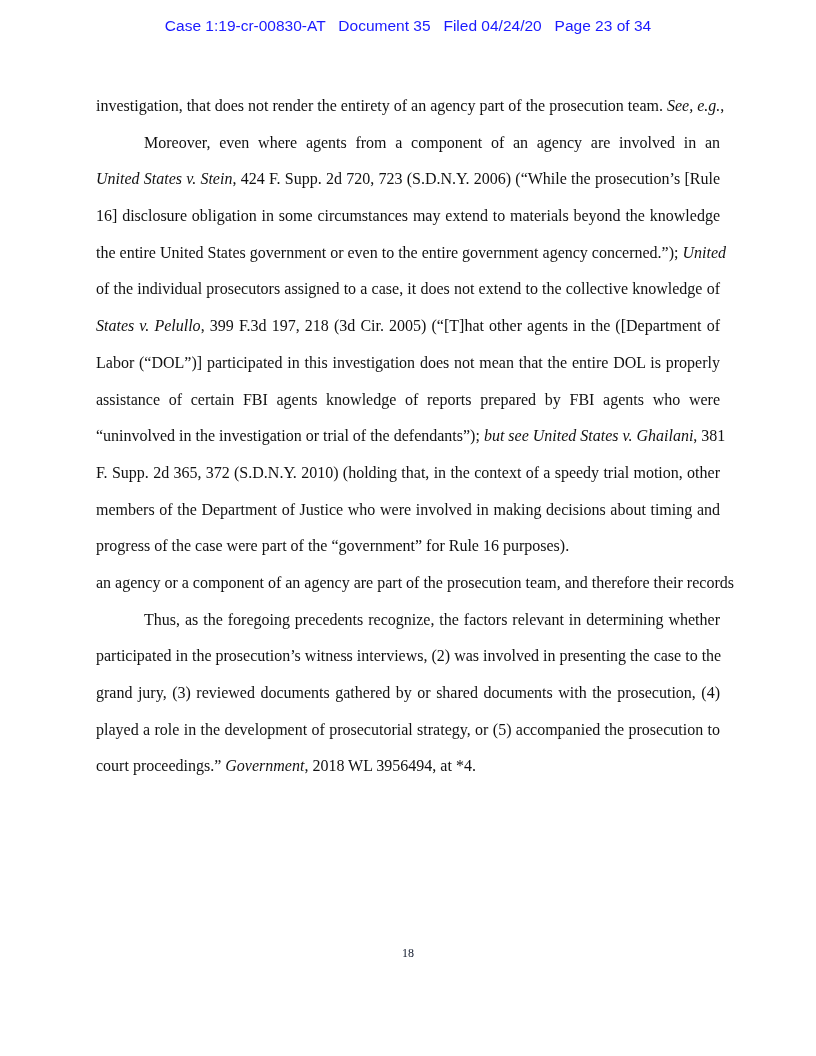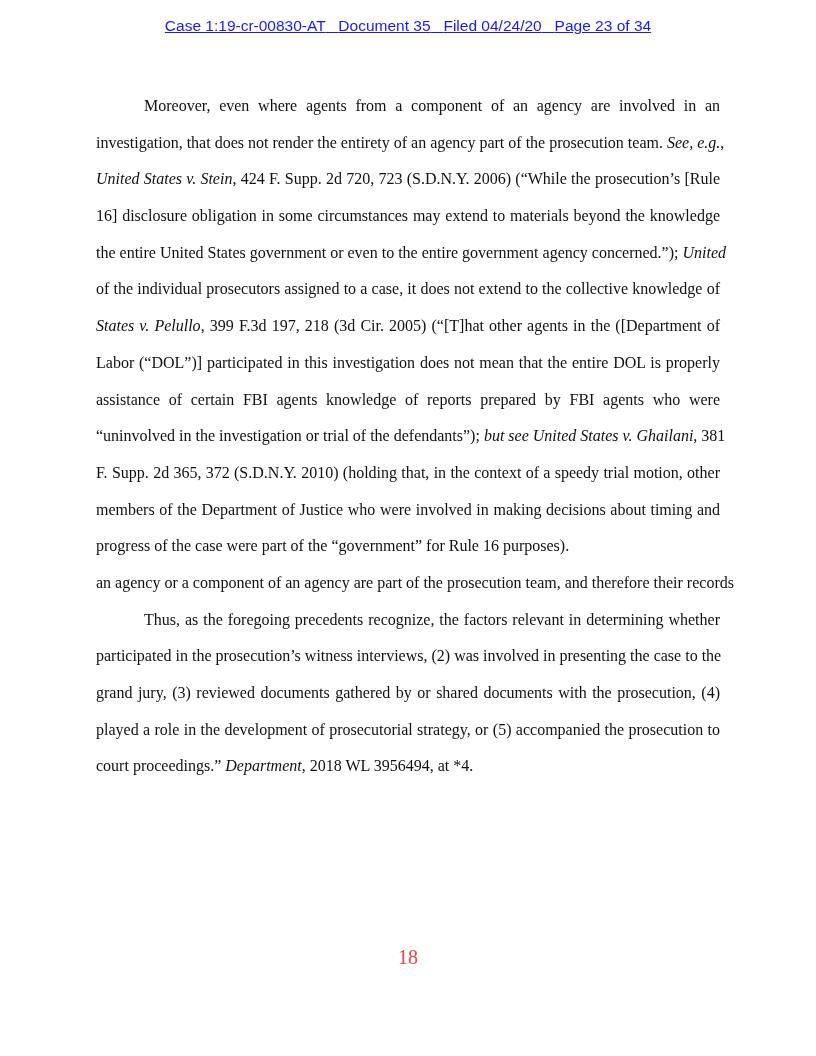--- a/index.html
+++ b/index.html
@@ -1,61 +1,61 @@
 <!DOCTYPE html>
 <html><head>
 <meta charset="utf-8">
 <style>
   html, body { margin: 0; padding: 0; background: #ffffff; }
   body { width: 816px; height: 1056px; position: relative; overflow: hidden; }
   .header {
     position: absolute; top: 17px; left: 0; width: 816px; text-align: center;
     font-family: "Liberation Sans", sans-serif; font-size: 15.5px; color: #1a1aff;
-    word-spacing: 0px; white-space: pre; text-decoration: underline;
+    word-spacing: 0px; white-space: pre;
   }
   .body {
     position: absolute; left: 96px; width: 624px; top: 93px;
     font-family: "Liberation Serif", serif; font-size: 16px; color: #111111;
   }
   .line {
     height: 36.7px; line-height: 26px; white-space: nowrap;
     text-align: justify; text-align-last: justify;
   }
   .line.last { text-align-last: left; }
   .line.indent { text-indent: 48px; }
   i { font-style: italic; }
   .page-number {
     position: absolute; top: 946px; left: 0; width: 816px; text-align: center;
-    font-family: "Liberation Serif", serif; font-size: 20px; color: #ef4444;
+    font-family: "Liberation Serif", serif; font-size: 12px; color: #0f172a;
   }
 </style>
 </head>
 <body>
 
 <div class="header"><span>Case 1:19-cr-00830-AT</span>   <span>Document 35</span>   <span>Filed 04/24/20</span>   <span>Page 23 of 34</span></div>
 
 <div class="body" id="doc-body">
     <div>
+      <div class="line"><span>investigation, that does not render the entirety of an agency part of the prosecution team.  </span><i>See, e.g.</i><span>,</span></div>
       <div class="line indent"><span>Moreover, even where agents from a component of an agency are involved in an</span></div>
-      <div class="line"><span>investigation, that does not render the entirety of an agency part of the prosecution team.  </span><i>See, e.g.</i><span>,</span></div>
       <div class="line"><i>United States v. Stein</i><span>, 424 F. Supp. 2d 720, 723 (S.D.N.Y. 2006) (“While the prosecution’s [Rule</span></div>
       <div class="line"><span>16] disclosure obligation in some circumstances may extend to materials beyond the knowledge</span></div>
       <div class="line"><span>the entire United States government or even to the entire government agency concerned.”); </span><i>United</i></div>
       <div class="line"><span>of the individual prosecutors assigned to a case, it does not extend to the collective knowledge of</span></div>
       <div class="line"><i>States v. Pelullo</i><span>, 399 F.3d 197, 218 (3d Cir. 2005) (“[T]hat other agents in the ([Department of</span></div>
       <div class="line"><span>Labor (“DOL”)] participated in this investigation does not mean that the entire DOL is properly</span></div>
       <div class="line"><span>assistance of certain FBI agents knowledge of reports prepared by FBI agents who were</span></div>
       <div class="line"><span>“uninvolved in the investigation or trial of the defendants”); </span><i>but see United States v. Ghailani</i><span>, 381</span></div>
       <div class="line"><span>F. Supp. 2d 365, 372 (S.D.N.Y. 2010) (holding that, in the context of a speedy trial motion, other</span></div>
       <div class="line"><span>members of the Department of Justice who were involved in making decisions about timing and</span></div>
       <div class="line last"><span>progress of the case were part of the “government” for Rule 16 purposes).</span></div>
     </div>
     <div>
       <div class="line"><span>an agency or a component of an agency are part of the prosecution team, and therefore their records</span></div>
       <div class="line indent"><span>Thus, as the foregoing precedents recognize, the factors relevant in determining whether</span></div>
       <div class="line"><span>participated in the prosecution’s witness interviews, (2) was involved in presenting the case to the</span></div>
       <div class="line"><span>grand jury, (3) reviewed documents gathered by or shared documents with the prosecution, (4)</span></div>
       <div class="line"><span>played a role in the development of prosecutorial strategy, or (5) accompanied the prosecution to</span></div>
-      <div class="line last"><span>court proceedings.”  </span><i>Department</i><span>, 2018 WL 3956494, at *4.</span></div>
+      <div class="line last"><span>court proceedings.”  </span><i>Government</i><span>, 2018 WL 3956494, at *4.</span></div>
     </div>
   </div>
 
 <div class="page-number">18</div>
 
 </body></html>

